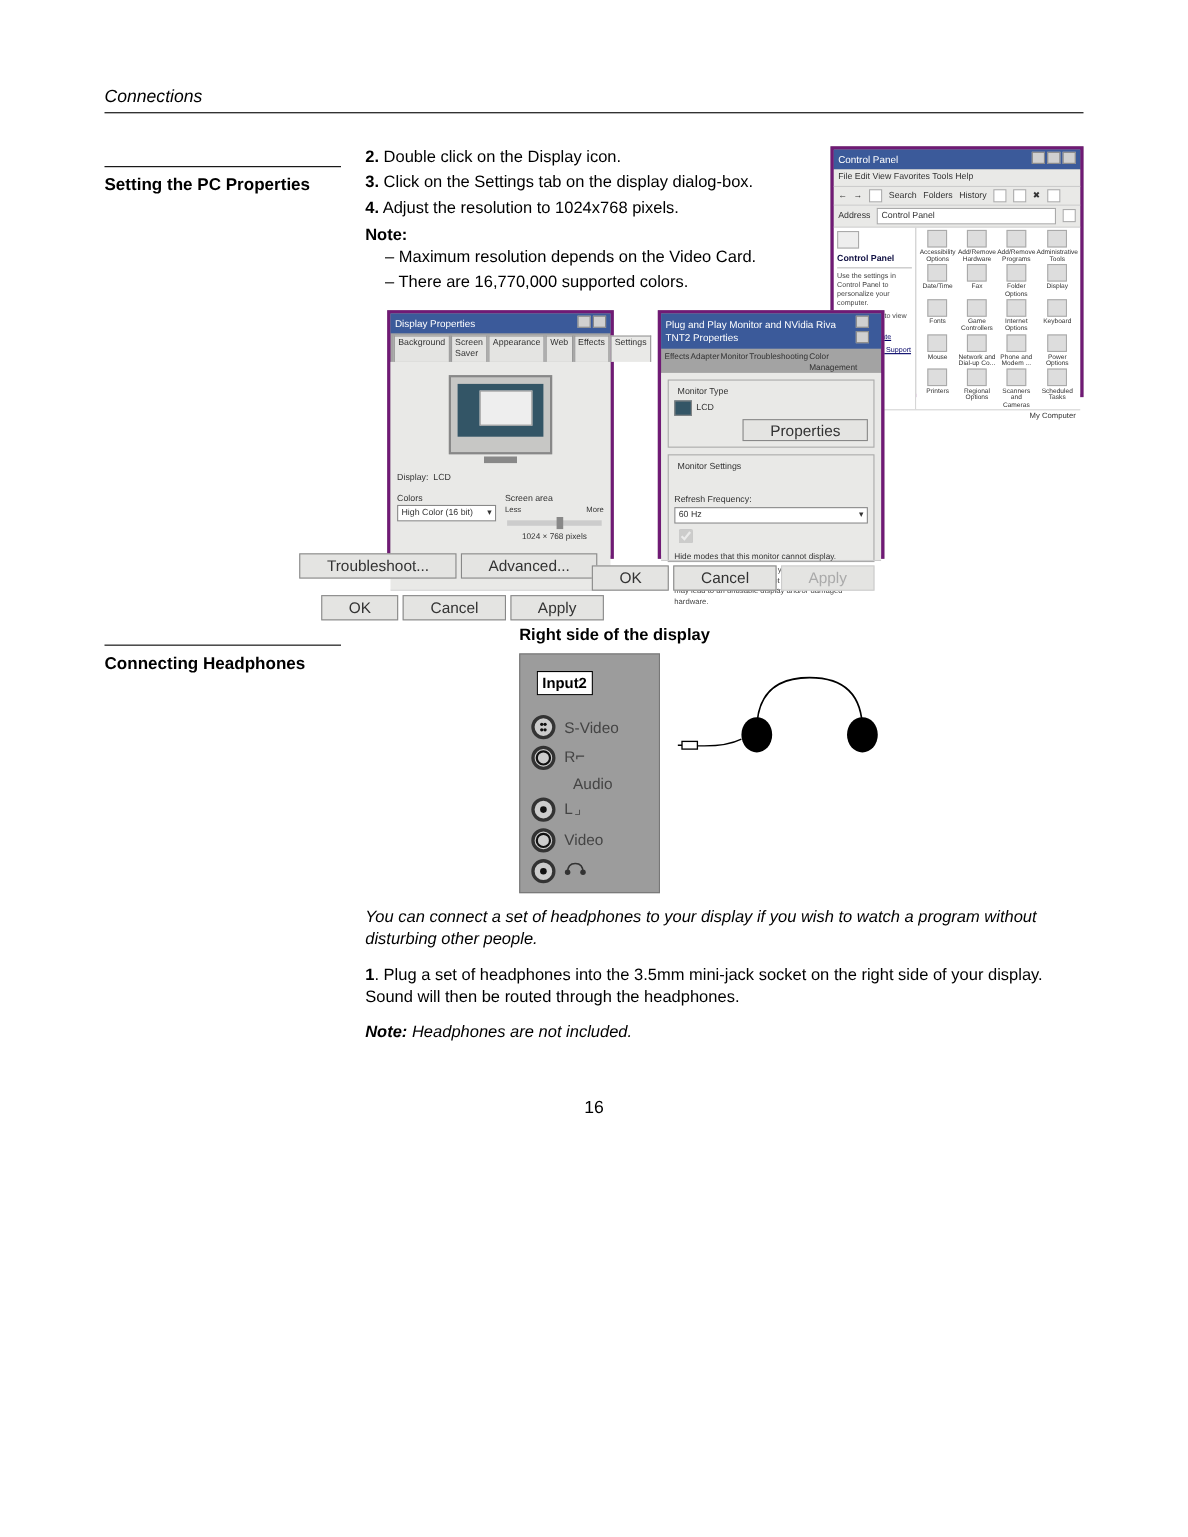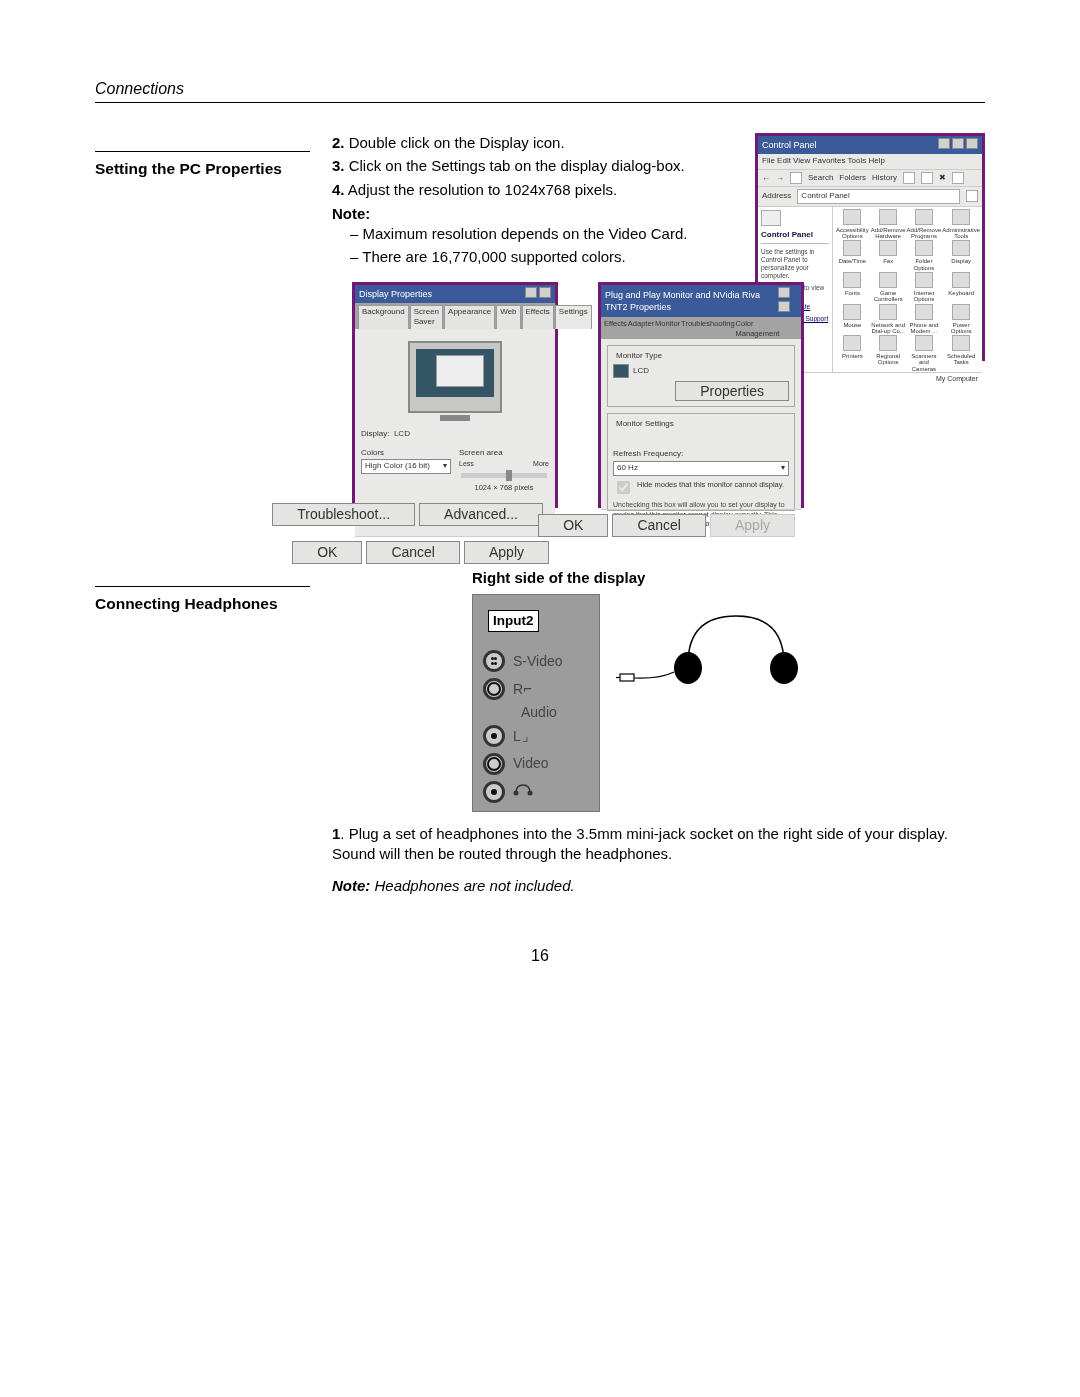--- a/index.html
+++ b/index.html
@@ -90,21 +90,21 @@
   .btnrow {display:flex; justify-content:flex-end; gap:4px; padding:4px 6px;}
   .btn { border:1px solid #888; background:#e4e4e2; padding:1px 24px; font-size:14px;}
 
   
   .mp-fig { width: 200px; height: 220px; font-family: Tahoma, Arial, sans-serif;}
   .mp-fig .tabs { display:flex; font-size:7.5px; padding:2px 3px 0 3px; gap:1px;}
   .mp-fig .bodyarea { background:#e9e9e7; padding:6px; font-size:8px;}
   .grp { border:1px solid #aaa; padding:5px; margin-bottom:6px;}
   .grp .lbl { margin-top:-10px; background:#e9e9e7; display:inline-block; padding:0 3px; font-size:8px;}
   .monicon { display:inline-block; width:14px; height:12px; background:#356; border:1px solid #888; vertical-align:middle; margin-right:4px;}
-  .chk { display:flex; gap:4px; align-items:flex-start; margin-top:4px; font-size:7.5px;}
+  .chk { display:flex; gap:4px; align-items:flex-start; margin-top:4px; font-size:7.5px;flex-direction:column;}
   .chk input { margin-top:1px;}
   .desc { font-size:7px; color:#444; margin-top:3px;}
 
   
   .hp-right { flex:1; }
   .sub-bold {font-weight:bold; margin-bottom:6px;}
   .port-row { display:flex; align-items:flex-start; gap:16px; }
   .port-panel { width:126px; background:#9c9c9c; border:1px solid #777; font-family: Arial, sans-serif;}
   .port-panel .caption { background:#fff; border:1px solid #000; display:inline-block; margin:15px; padding:1px 4px; font-weight:bold; font-size:13.5px;}
   .port-row-item { display:flex; align-items:center; gap:8px; padding:3px 10px;}
@@ -373,20 +373,21 @@
             <path d="M72 70 Q72 22 120 22 Q168 22 168 70" fill="none" stroke="#000" stroke-width="1.5"></path>
             <ellipse cx="72" cy="74" rx="14" ry="16" fill="#000"></ellipse>
             <ellipse cx="168" cy="74" rx="14" ry="16" fill="#000"></ellipse>
             <path d="M58 78 Q44 85 18 84" fill="none" stroke="#000" stroke-width="1.2"></path>
             <rect x="4" y="80" width="14" height="7" fill="none" stroke="#000" stroke-width="1.2"></rect>
             <line x1="0" y1="83.5" x2="4" y2="83.5" stroke="#000" stroke-width="1.2"></line>
           </svg>
         </div>
       </div>
     </div>
+    <div class="para italics">You can connect a set of headphones to your display if you wish to watch a program without disturbing other people.</div>
     <div class="para"><span class="bold">1</span><span>. Plug a set of headphones into the 3.5mm mini-jack socket on the right side of your display. Sound will then be routed through the headphones.</span></div>
     <div class="para italics"><span class="bold" style="font-style:italic;">Note:</span><span> Headphones are not included.</span></div>
   </div>
 </div>
 
 <div class="pagenum">16</div>
 
 </div>
 
 </body></html>

